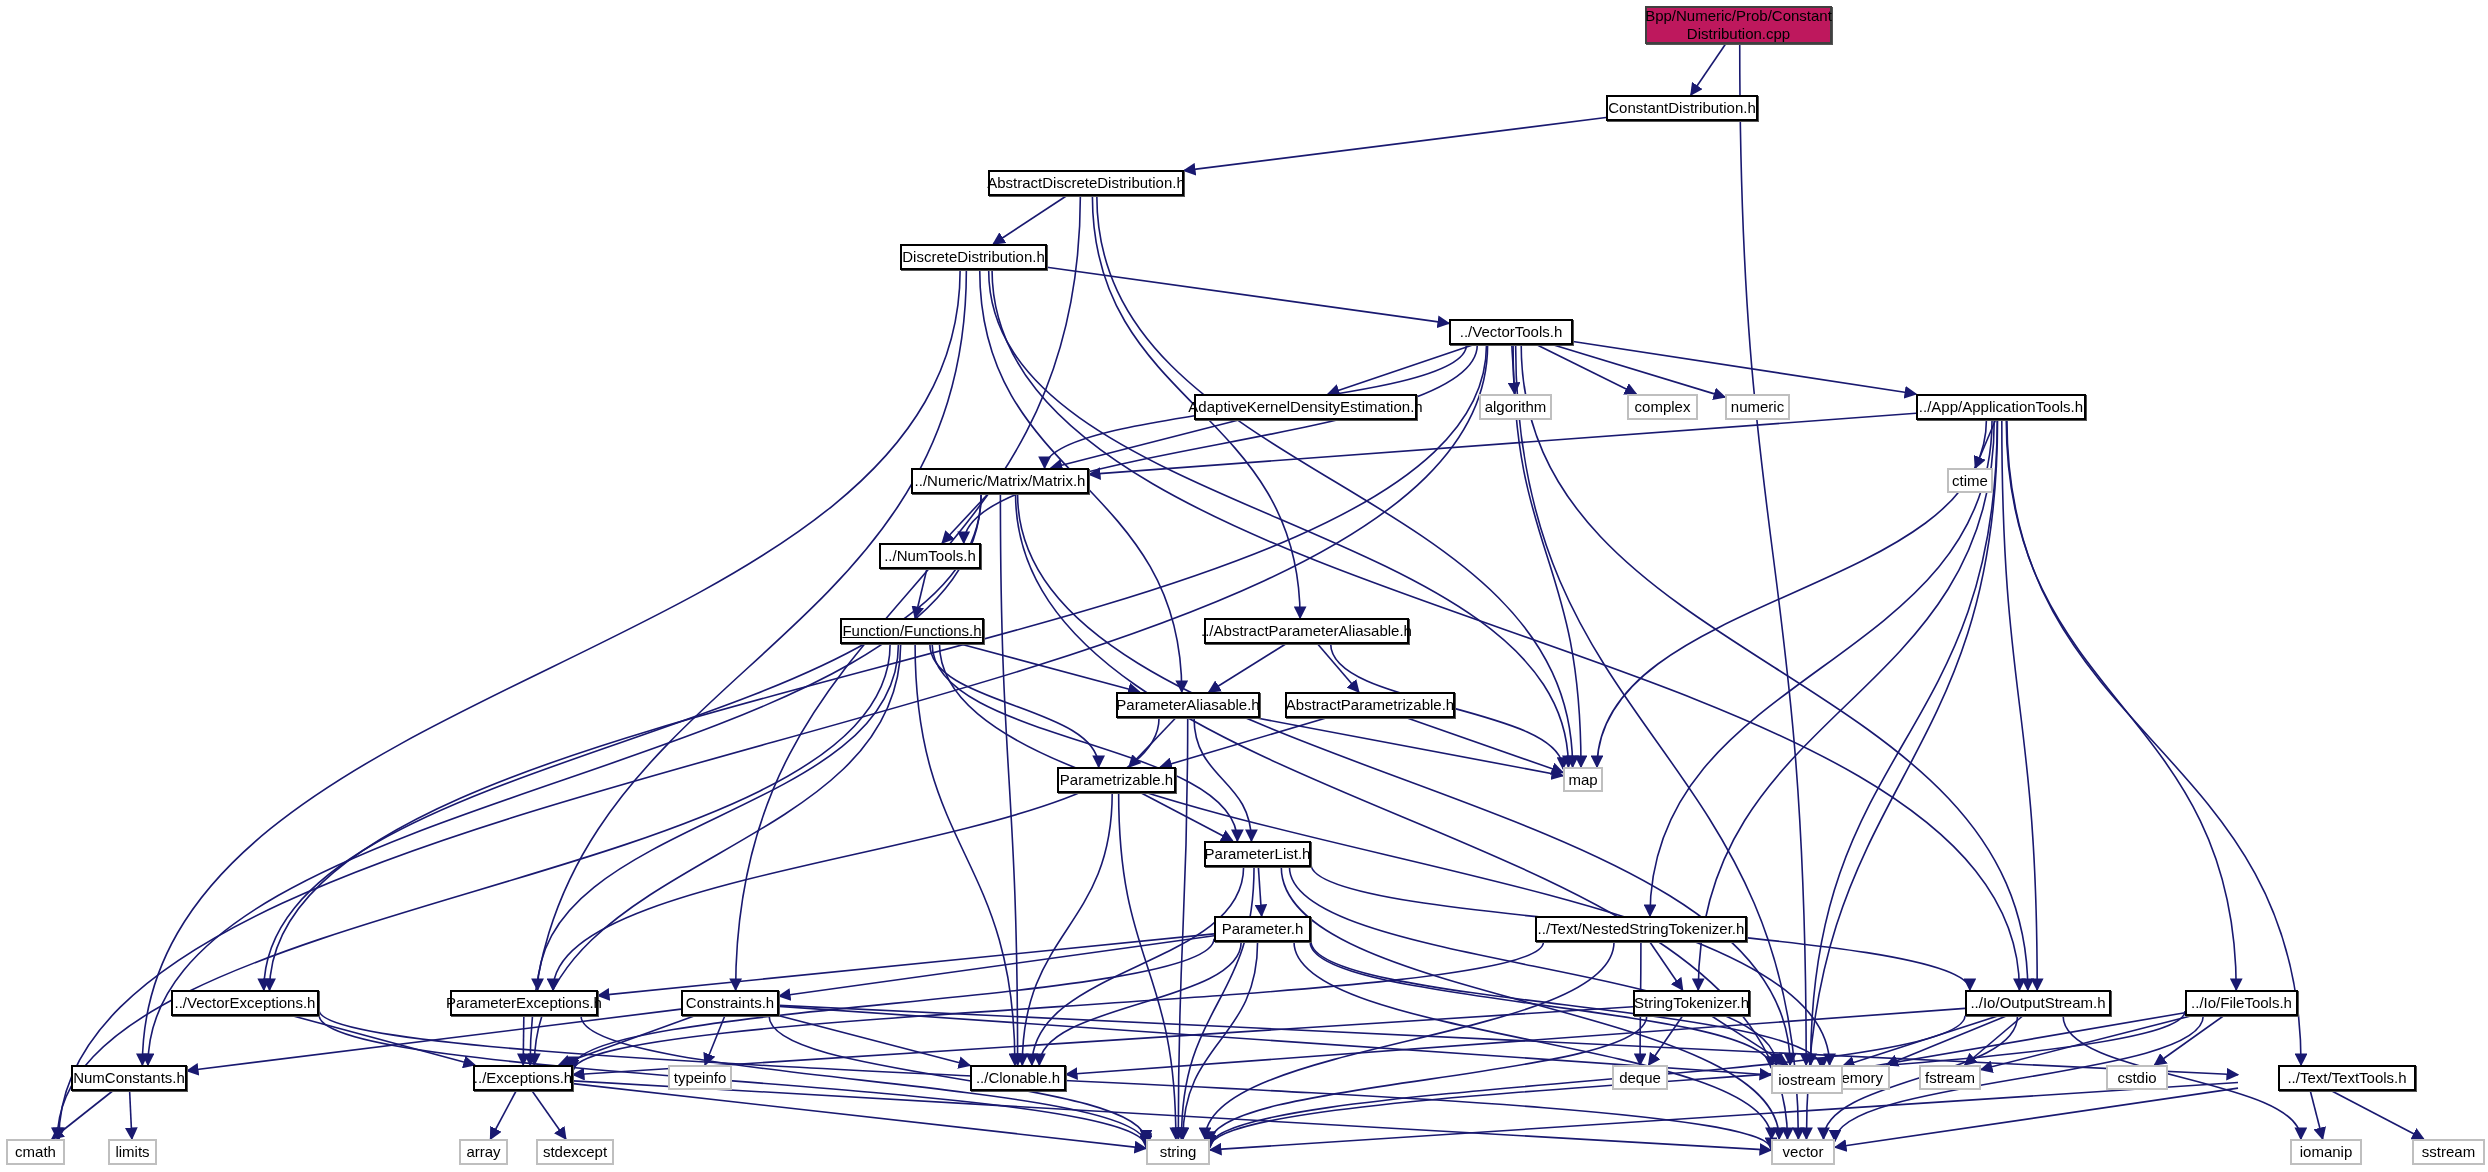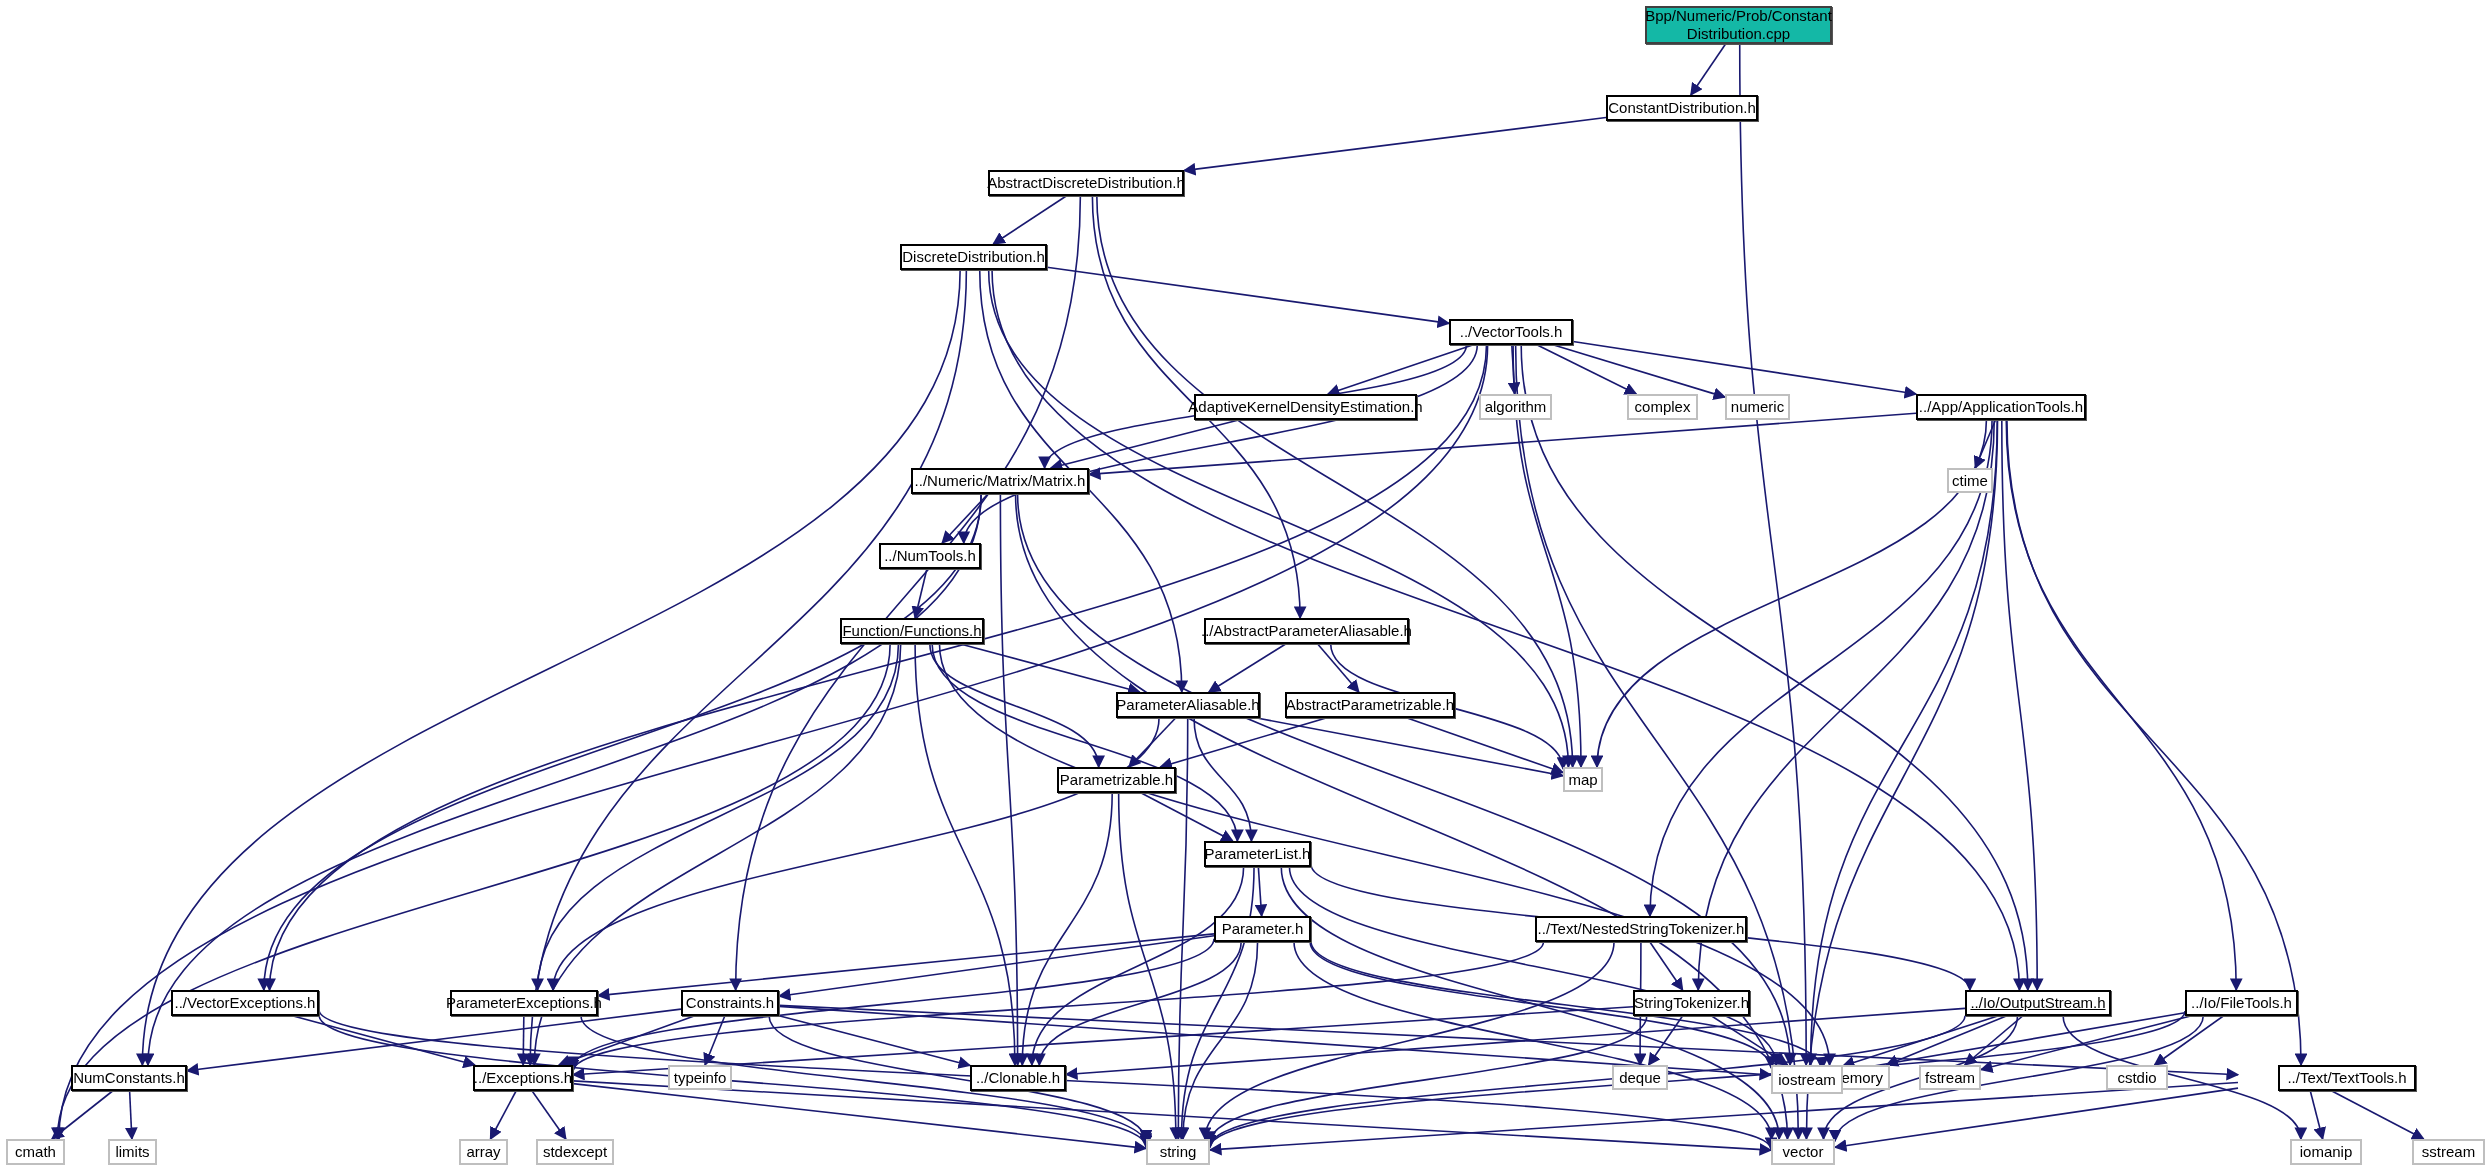--- a/index.html
+++ b/index.html
@@ -5,21 +5,21 @@
   html, body { margin: 0; padding: 0; background: #ffffff; }
   body { width: 2488px; height: 1172px; position: relative; overflow: hidden;
          font-family: "Liberation Sans", sans-serif; }
   #edges { position: absolute; left: 0; top: 0; width: 2488px; height: 1172px; }
   .node { position: absolute; box-sizing: border-box; background: #ffffff;
           border: 2px solid #000000; font-size: 15px; color: #000;
           display: flex; align-items: center; justify-content: center;
           text-align: center; line-height: 18px; white-space: pre-line;
           box-shadow: 1px 1px 0 #555; cursor: pointer; }
   .node.sys { border: 2px solid #bfbfbf; box-shadow: none; cursor: default; }
-  .node.root { background: #14b8a6; border-color: #404040; }
+  .node.root { background: #be185d; border-color: #404040; }
 </style>
 </head>
 <body>
 
 <svg id="edges" xmlns="http://www.w3.org/2000/svg">
   <defs>
     <marker id="arrow" viewBox="0 0 10 10" refX="9" refY="5" markerWidth="8" markerHeight="8" orient="auto-start-reverse">
       <path d="M0,0 L10,5 L0,10 z" fill="#191970"></path>
     </marker>
   </defs>
@@ -165,21 +165,21 @@
 <div class="node" style="left:1285px;top:692px;width:170px;height:26px;">AbstractParametrizable.h</div>
 <div class="node sys" style="left:1563px;top:767px;width:40px;height:25px;">map</div>
 <div class="node" style="left:1057px;top:767px;width:119px;height:26px;">Parametrizable.h</div>
 <div class="node" style="left:1204px;top:841px;width:107px;height:26px;">ParameterList.h</div>
 <div class="node" style="left:1214px;top:916px;width:97px;height:26px;">Parameter.h</div>
 <div class="node" style="left:1535px;top:916px;width:212px;height:26px;">../Text/NestedStringTokenizer.h</div>
 <div class="node" style="left:171px;top:990px;width:148px;height:26px;">../VectorExceptions.h</div>
 <div class="node" style="left:450px;top:990px;width:148px;height:26px;">ParameterExceptions.h</div>
 <div class="node" style="left:681px;top:990px;width:98px;height:26px;">Constraints.h</div>
 <div class="node" style="left:1633px;top:990px;width:117px;height:26px;">StringTokenizer.h</div>
-<div class="node" style="left:1965px;top:990px;width:146px;height:26px;text-decoration:underline;">../Io/OutputStream.h</div>
+<div class="node" style="left:1965px;top:990px;width:146px;height:26px;">../Io/OutputStream.h</div>
 <div class="node" style="left:2185px;top:990px;width:113px;height:26px;">../Io/FileTools.h</div>
 <div class="node" style="left:71px;top:1065px;width:116px;height:26px;">NumConstants.h</div>
 <div class="node" style="left:473px;top:1065px;width:100px;height:26px;">../Exceptions.h</div>
 <div class="node sys" style="left:668px;top:1065px;width:64px;height:25px;">typeinfo</div>
 <div class="node" style="left:970px;top:1065px;width:96px;height:26px;">../Clonable.h</div>
 <div class="node sys" style="left:1822px;top:1065px;width:68px;height:25px;">memory</div>
 <div class="node sys" style="left:1612px;top:1065px;width:56px;height:25px;">deque</div>
 
 <div class="node sys" style="left:1771px;top:1065px;width:72px;height:29px;">iostream</div>
 <div class="node sys" style="left:1919px;top:1065px;width:62px;height:25px;">fstream</div>

